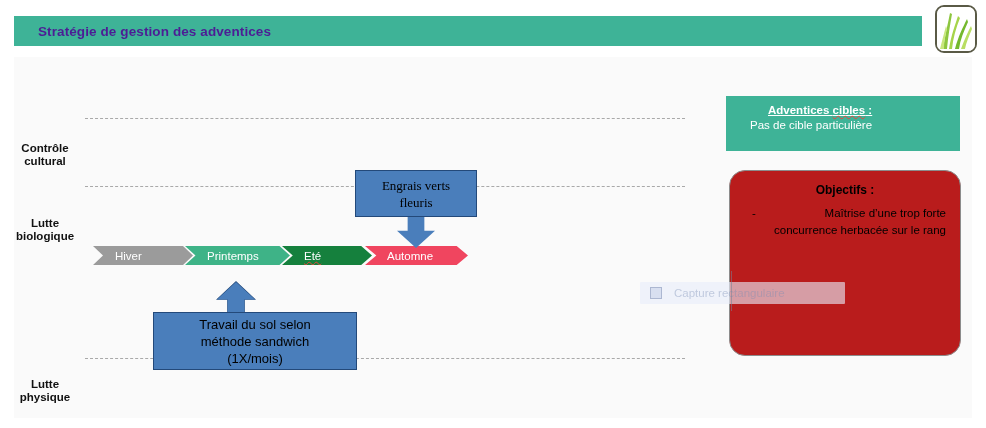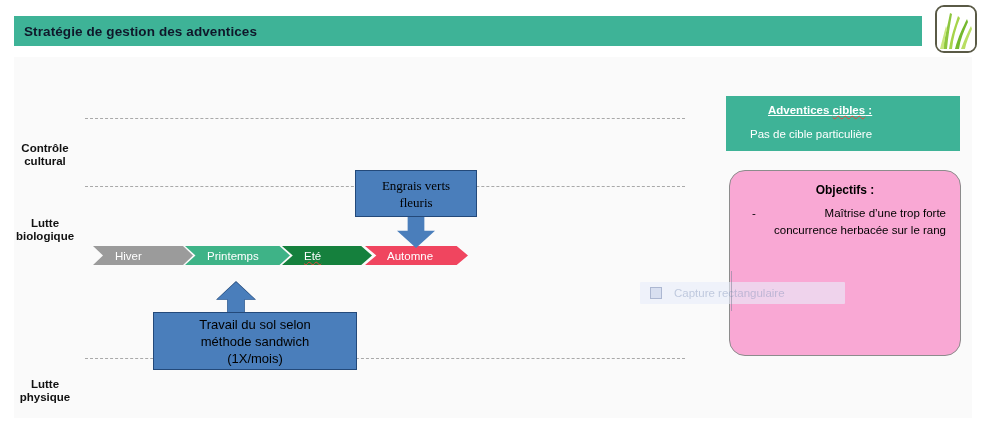--- a/index.html
+++ b/index.html
@@ -27,25 +27,25 @@
     position: absolute;
     left: 14px;
     top: 16px;
     width: 908px;
     height: 30px;
     background: #3eb397;
     display: flex;
     align-items: center;
   }
   .header-title {
-    color: #0f172a;
+    color: #4c1d95;
     font-size: 13.5px;
     font-weight: bold;
     letter-spacing: 0.1px;
-    padding-left: 10px;
+    padding-left: 24px;
     white-space: nowrap;
   }
 
   
   .logo-box {
     position: absolute;
     left: 935px;
     top: 5px;
     width: 42px;
     height: 48px;
@@ -231,32 +231,32 @@
     white-space: nowrap;
   }
   .target-title .misspelled {
     text-decoration: underline;
     text-decoration-color: #e8453c;
     text-decoration-style: wavy;
     text-decoration-thickness: 1px;
   }
   .target-text {
     font-size: 11.5px;
-    margin-top: 12px;
+    margin-top: 3px;
     margin-left: -18px;
     white-space: nowrap;
   }
 
   .objectives-box {
     position: absolute;
     left: 729px;
     top: 170px;
     width: 232px;
     height: 186px;
-    background: #f9a8d4;
+    background: #b91c1c;
     border: 1px solid #8c8c8c;
     border-radius: 16px;
     box-sizing: border-box;
     padding: 12px 14px 16px 14px;
   }
   .objectives-title {
     text-align: center;
     font-size: 12px;
     font-weight: bold;
     color: #000000;

